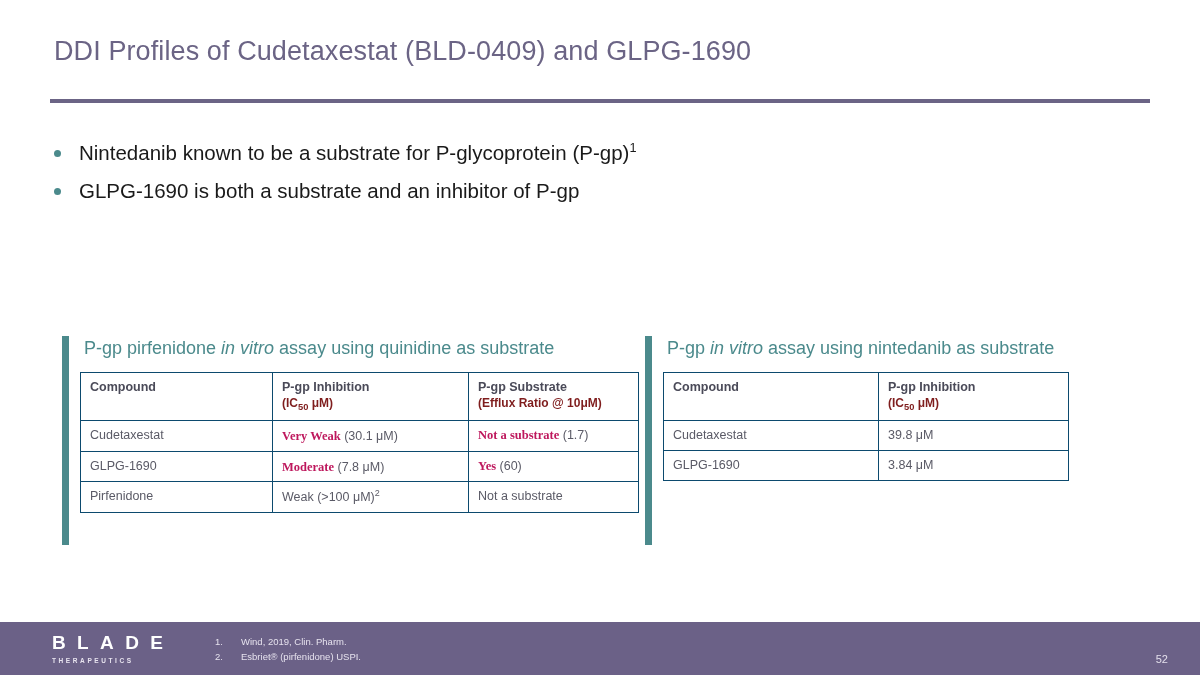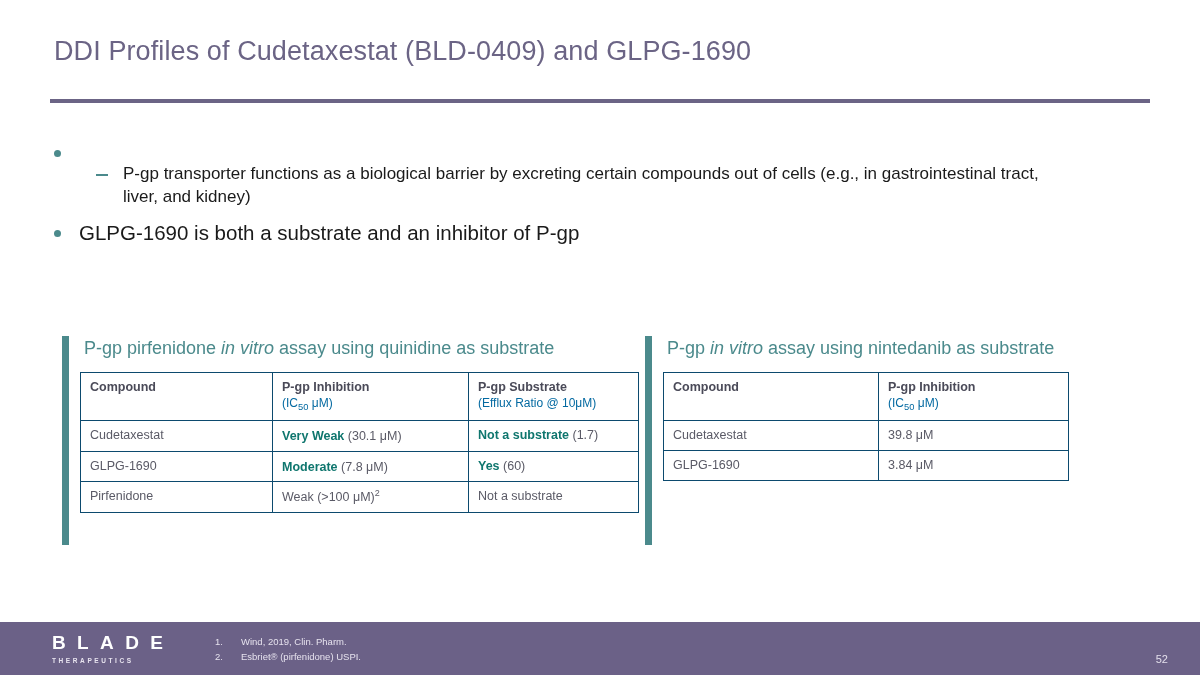--- a/index.html
+++ b/index.html
@@ -124,32 +124,32 @@
   }
   .data-table thead th {
     font-size: 12.5px;
     font-weight: bold;
     color: #4a4a58;
     height: 32px;
     line-height: 1.35;
   }
   .hdr-sub {
     display: block;
-    font-weight: normal;
+    font-weight: bold;
     font-size: 12px;
-    color: #0369a1;
+    color: #7f1d1d;
   }
   .hdr-sub sub { font-size: 0.78em; }
   .data-table tbody td {
     font-size: 12.5px;
     color: #5a5a66;
     height: 17px;
     line-height: 1.3;
   }
-  .data-table tbody td b { color: #0f766e; }
+  .data-table tbody td b { color: #be185d; font-family: Liberation Serif, serif; }
   .data-table tbody td sup { font-size: 0.72em; vertical-align: super; }
 
   #table-left col.c1 { width: 192px; }
   #table-left col.c2 { width: 196px; }
   #table-left col.c3 { width: 170px; }
   #table-right col.c1 { width: 215px; }
   #table-right col.c2 { width: 190px; }
 
   
   #footer {
@@ -203,26 +203,23 @@
 </head>
 <body>
 
 <div id="slide-title">DDI Profiles of Cudetaxestat (BLD-0409) and GLPG-1690</div>
 <div id="title-rule"></div>
 
 <div id="bullet-list">
 
   <div class="bullet-row level1">
     <span class="dot-marker"></span>
+    <span class="bullet-text-l1"><span>Nintedanib known to be a substrate for P-glycoprotein (P-gp)</span><span class="sup">1</span></span>
   </div>
 
-  <div class="bullet-row level2">
-    <span class="dash-marker"></span>
-    <span class="bullet-text-l2">P-gp transporter functions as a biological barrier by excreting certain compounds out of cells (e.g., in gastrointestinal tract, liver, and kidney)</span>
-  </div>
 
 
   <div class="bullet-row level1" style="margin-top:11px;">
     <span class="dot-marker"></span>
     <span class="bullet-text-l1">GLPG-1690 is both a substrate and an inhibitor of P-gp</span>
   </div>
 
 </div>
 
 <div class="panel" id="panel-left">

